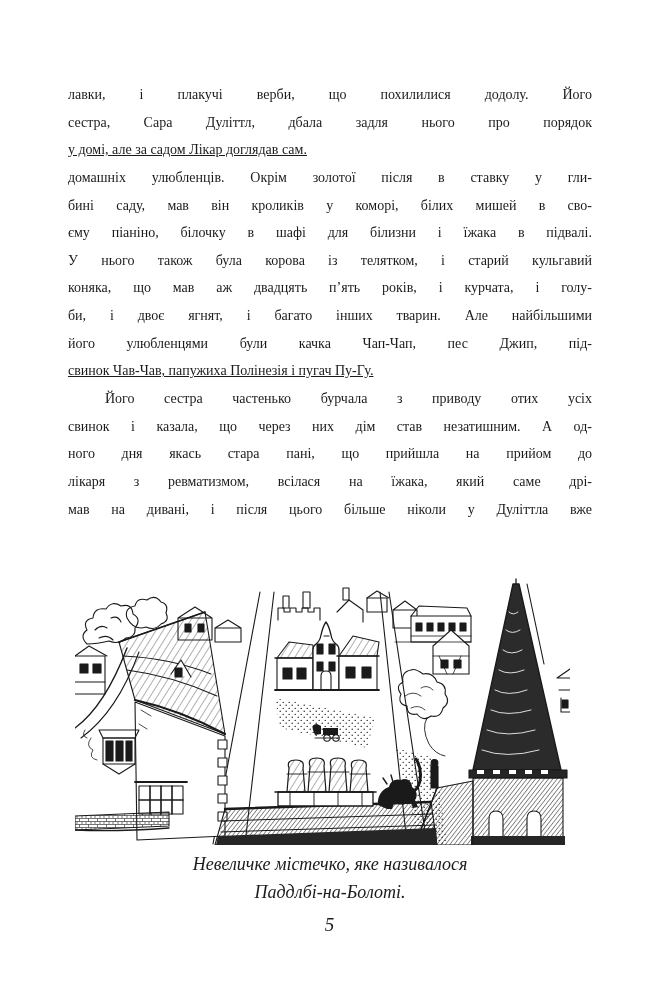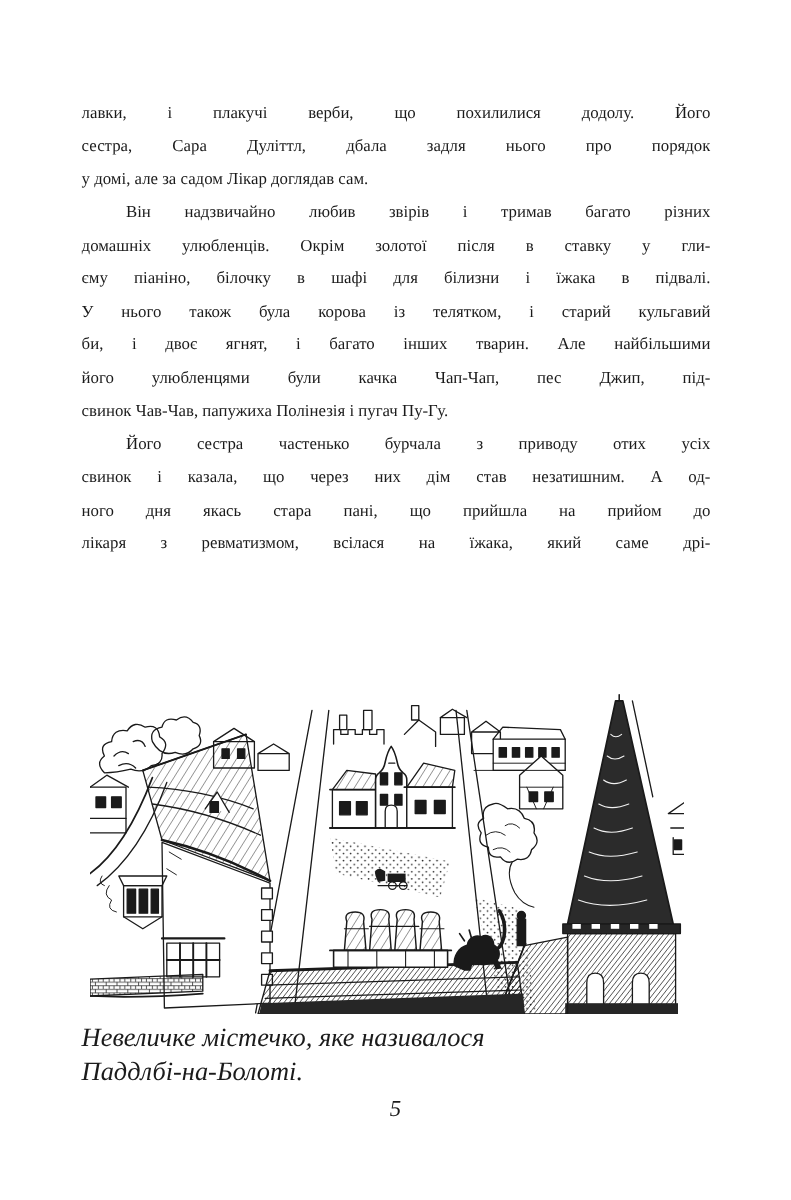--- a/index.html
+++ b/index.html
@@ -18,63 +18,66 @@
     font-size:14px;
     line-height:27.65px;
   }
   .ln{
     text-align:justify;
     text-align-last:justify;
     white-space:nowrap;
     overflow:hidden;
     height:27.65px;
   }
-  .ln.end{text-align-last:left;}
+  .ln.end{text-align-last:left;text-decoration:underline;}
   .ln.ind{text-indent:37px;}
   .illus{
     position:absolute;
     left:75px;top:578px;width:495px;height:267px;
   }
   .caption{
     position:absolute;
     left:68px;top:851px;width:524px;
+    text-align:center;
     font-style:italic;
-    font-size:22px;
+    font-size:18px;
     line-height:27.5px;
   }
   .folio{
     position:absolute;
     left:0;top:914px;width:659px;
     text-align:center;
     font-style:italic;
     font-size:19px;
   }
 </style>
 </head>
 <body>
 
 <div class="page">
 
   <div class="textblock">
     <div class="ln">лавки, і плакучі верби, що похилилися додолу. Його</div>
     <div class="ln">сестра, Сара Дуліттл, дбала задля нього про порядок</div>
     <div class="ln end">у домі, але за садом Лікар доглядав сам.</div>
 
-    <div class="ln ind">Він надзвичайно любив звірів і тримав багато різних</div>
     <div class="ln">домашніх улюбленців. Окрім золотої після в ставку у гли-</div>
+    <div class="ln">бині саду, мав він кроликів у коморі, білих мишей в сво-</div>
     <div class="ln">єму піаніно, білочку в шафі для білизни і їжака в підвалі.</div>
     <div class="ln">У нього також була корова із телятком, і старий кульгавий</div>
+    <div class="ln">коняка, що мав аж двадцять п’ять років, і курчата, і голу-</div>
     <div class="ln">би, і двоє ягнят, і багато інших тварин. Але найбільшими</div>
     <div class="ln">його улюбленцями були качка Чап-Чап, пес Джип, під-</div>
     <div class="ln end">свинок Чав-Чав, папужиха Полінезія і пугач Пу-Гу.</div>
 
     <div class="ln ind">Його сестра частенько бурчала з приводу отих усіх</div>
     <div class="ln">свинок і казала, що через них дім став незатишним. А од-</div>
     <div class="ln">ного дня якась стара пані, що прийшла на прийом до</div>
     <div class="ln">лікаря з ревматизмом, всілася на їжака, який саме дрі-</div>
+    <div class="ln">мав на дивані, і після цього більше ніколи у Дуліттла вже</div>
   </div>
 
   <div class="illus">
     <svg width="495" height="267" viewBox="0 0 495 267" xmlns="http://www.w3.org/2000/svg">
       <defs>
         <pattern id="hatchRoof" width="6" height="6" patternUnits="userSpaceOnUse" patternTransform="rotate(32)">
           <line x1="0" y1="0" x2="0" y2="6" stroke="#1a1a1a" stroke-width="0.7"></line>
         </pattern>
         <pattern id="hatchDense" width="3.4" height="3.4" patternUnits="userSpaceOnUse" patternTransform="rotate(38)">
           <line x1="0" y1="0" x2="0" y2="3.4" stroke="#1a1a1a" stroke-width="1"></line>

